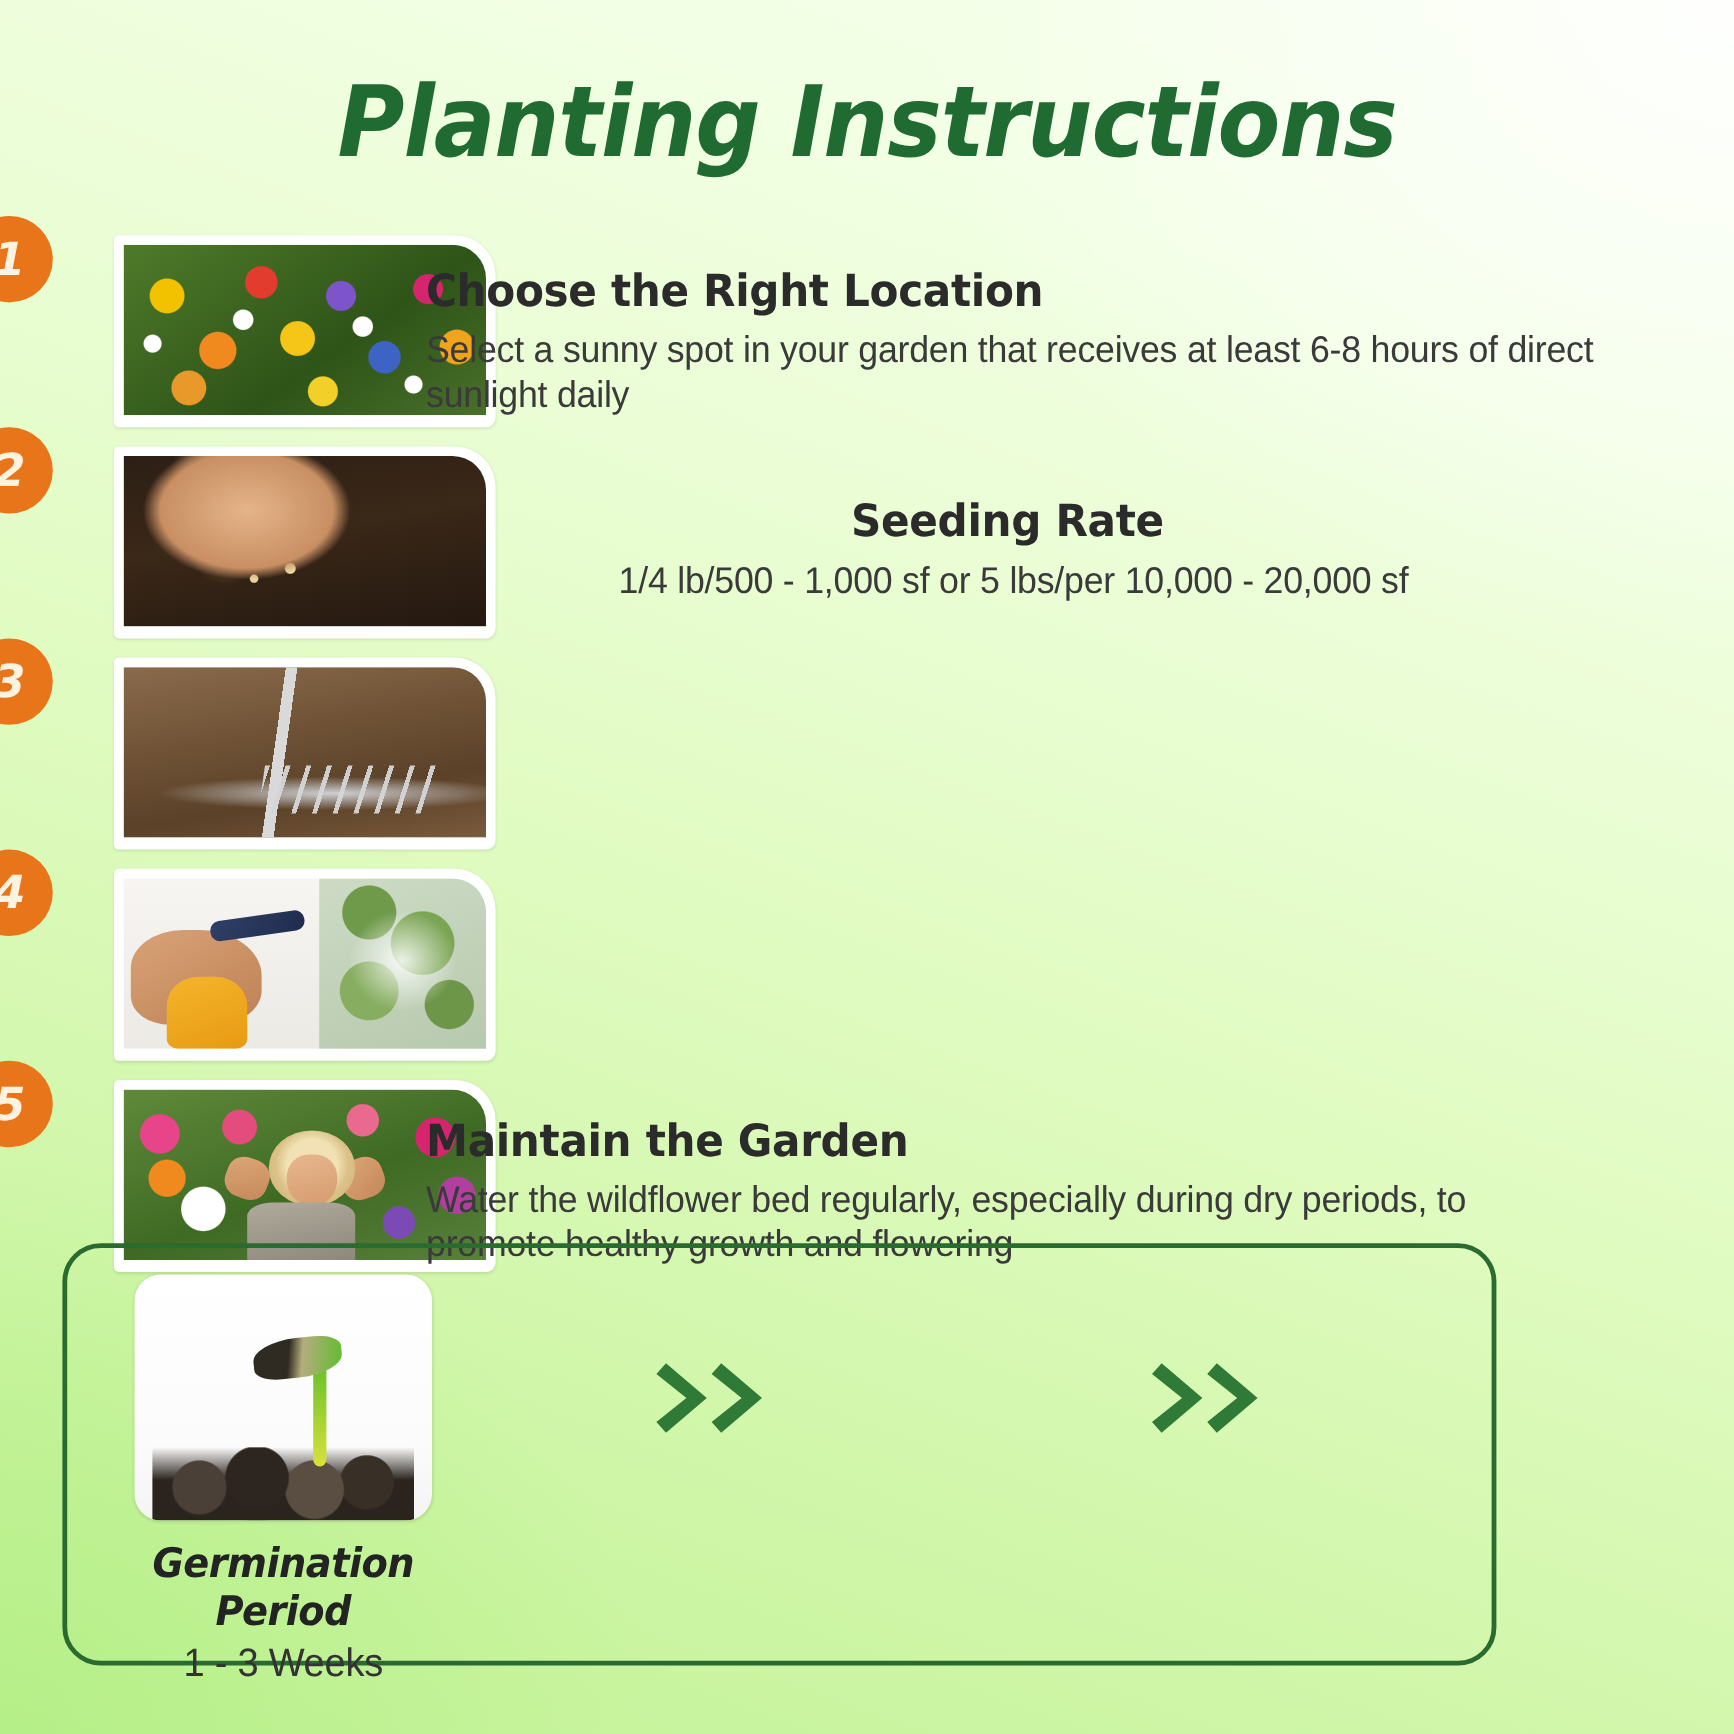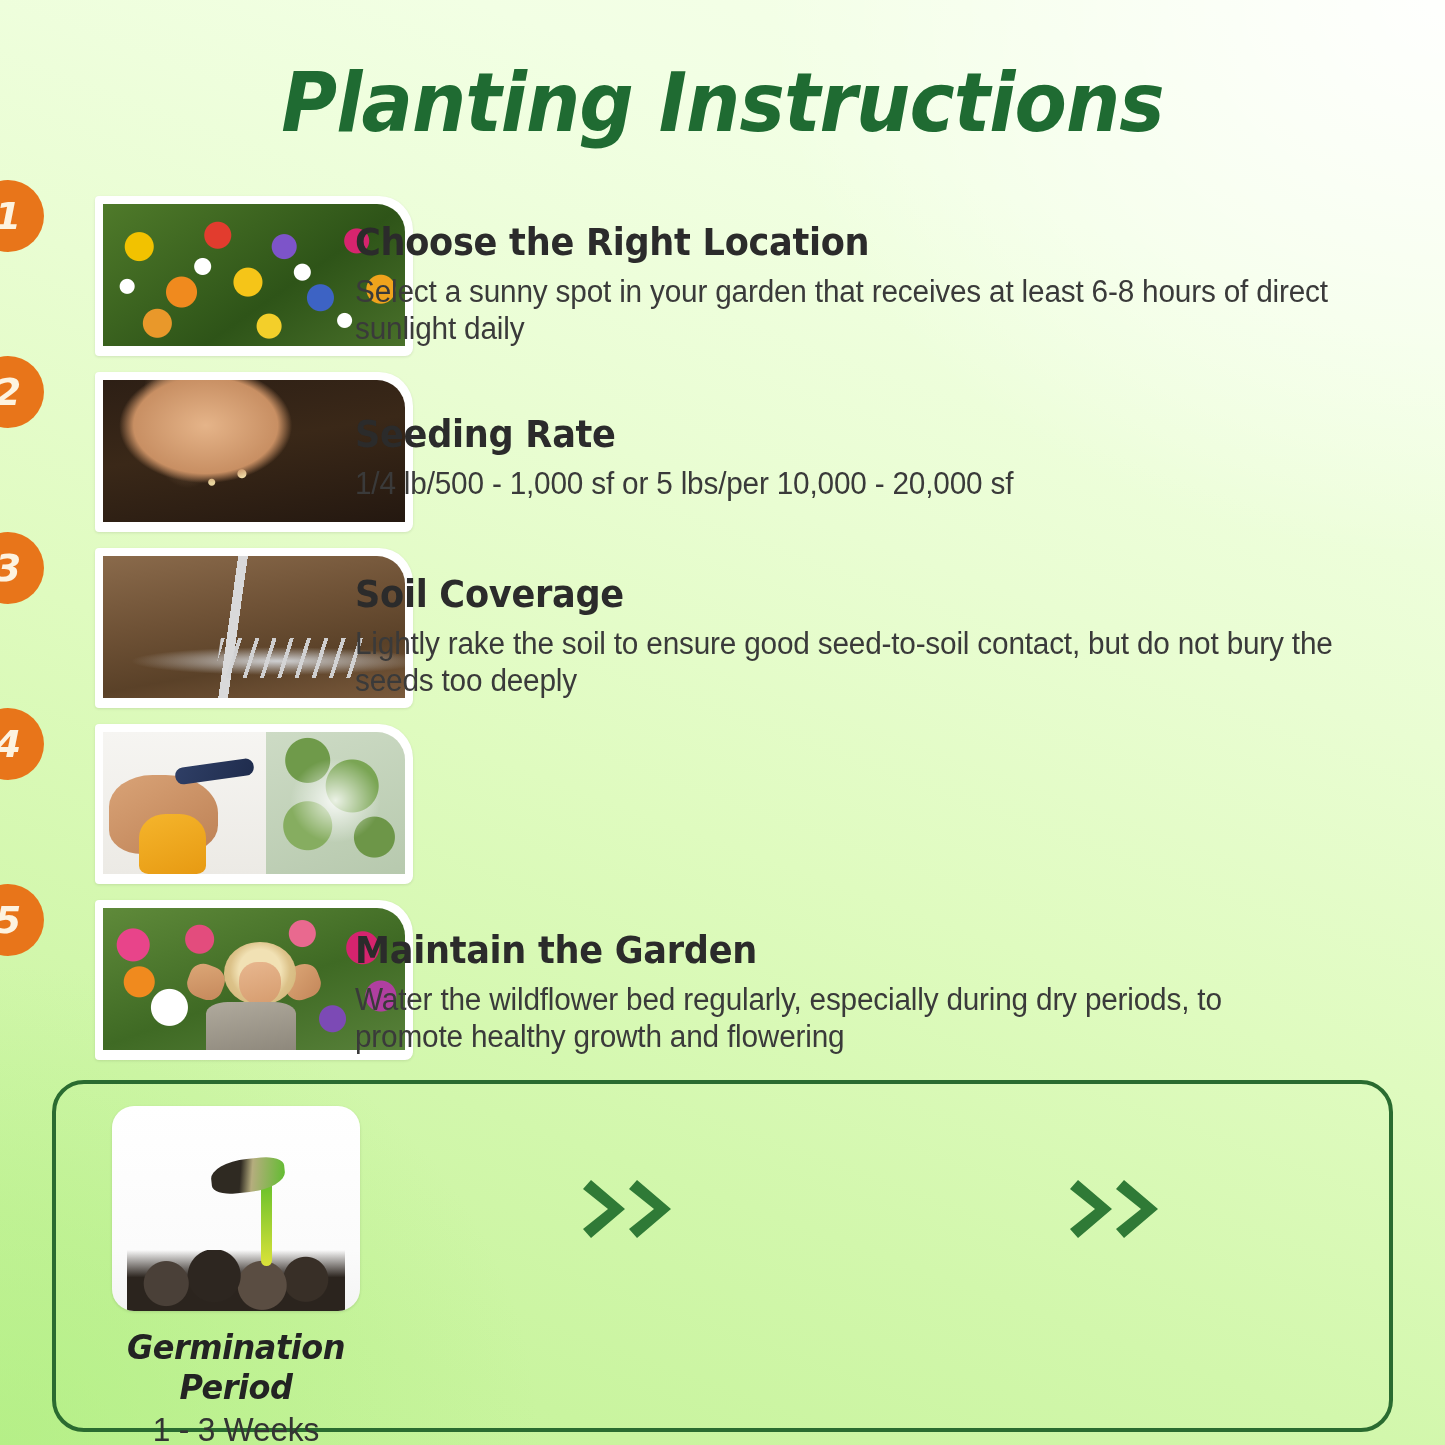--- a/index.html
+++ b/index.html
@@ -150,30 +150,30 @@
     transform-origin: left center;
   }
 
   
   .step.s1 { margin-top: 0; }
   .step.s2 { margin-top: 8px; }
   .step.s3 { margin-top: 8px; }
   .step.s4 { margin-top: 8px; }
   .step.s5 { margin-top: 8px; }
 
-  .step.s2 .step-text { padding-top: 42px; }
+  .step.s2 .step-text { padding-top: 42px; text-align: center; }
   .step.s4 .step-text { padding-top: 30px; }
   .step.s5 .step-text { padding-top: 30px; }
 
   
   .timeline {
     position: absolute;
     left: 52px;
-    top: 1080px;
-    width: 1341px;
+    top: 1036px;
+    width: 1195px;
     height: 352px;
     border: 4px solid #2a6b30;
     border-radius: 32px;
   }
 
   .tl-inner {
     display: flex;
     align-items: flex-start;
     height: 100%;
     padding: 22px 30px 0 30px;
@@ -468,24 +468,20 @@
     <div class="step s3">
       <div class="thumb-wrap">
         <div class="badge">3</div>
         <div class="thumb-frame">
           <div class="thumb-img">
             <div class="art art-rake"></div>
             <div class="rake-teeth"></div>
           </div>
         </div>
       </div>
-      <div class="step-text">
-        <div class="step-title">Soil Coverage</div>
-        <div class="step-desc">Lightly rake the soil to ensure good seed-to-soil contact, but do not bury the seeds too deeply</div>
-      </div>
     </div>
 
     <div class="step s4">
       <div class="thumb-wrap">
         <div class="badge">4</div>
         <div class="thumb-frame">
           <div class="thumb-img">
             <div class="art art-spray"></div>
             <div class="spray-window"></div>
             <div class="spray-mist"></div>

